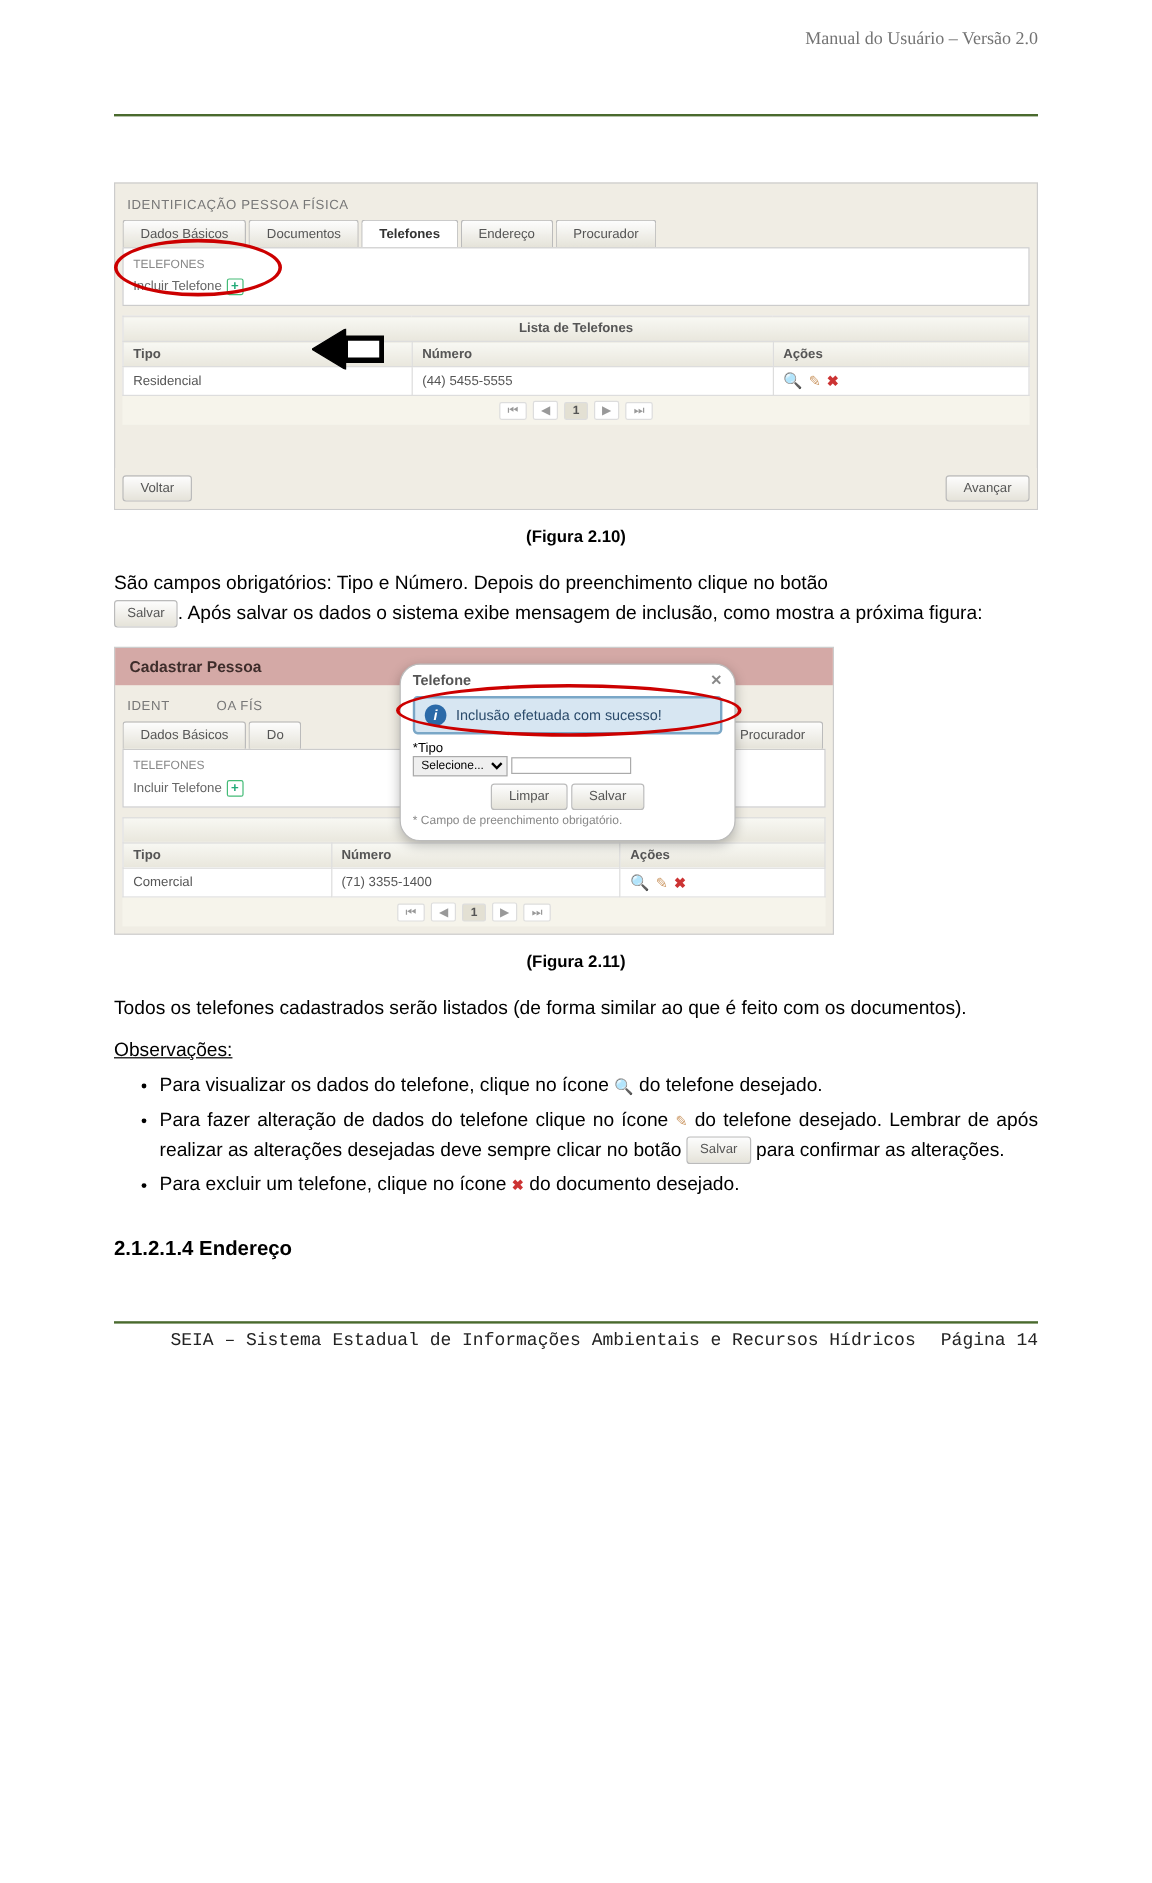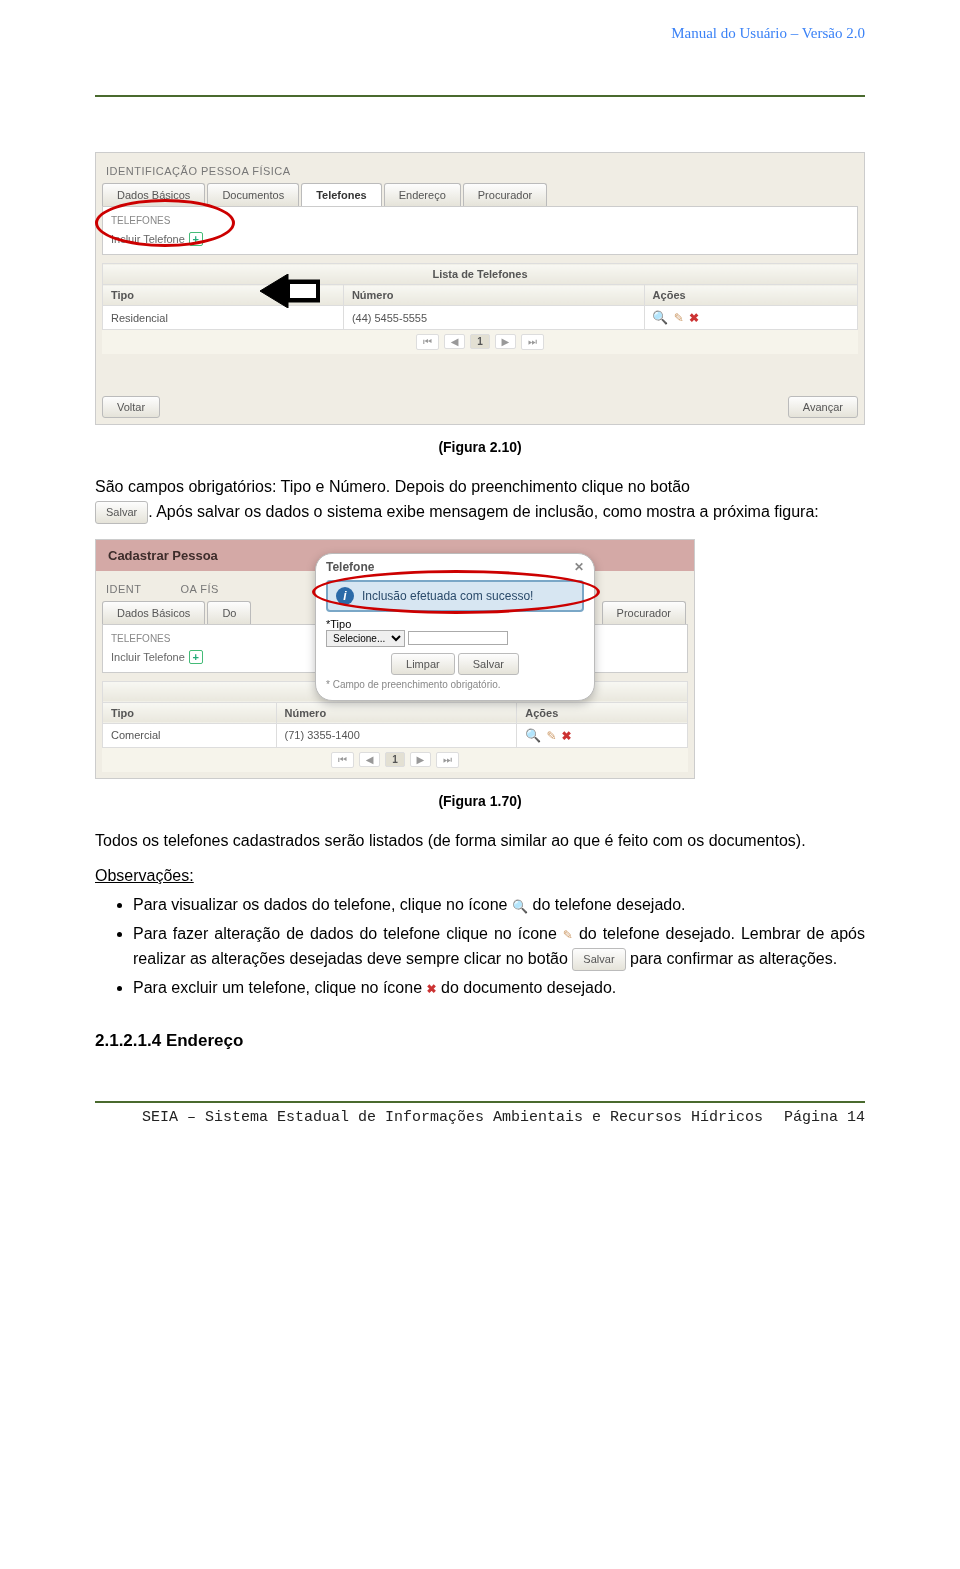--- a/index.html
+++ b/index.html
@@ -15,21 +15,21 @@
     padding: 50px 95px 40px 95px;
     position: relative;
     min-height: 1500px;
   }
   .header-right {
     position: absolute;
     top: 25px;
     right: 95px;
     font-family: 'Comic Sans MS', cursive;
     font-size: 15px;
-    color: #3b82f6;
+    color: #737373;
   }
   .header-rule {
     border: none;
     border-top: 2px solid #4a6a2e;
     margin-top: 45px;
     margin-bottom: 55px;
   }
   
   .shot {
     background: #f0ede4;
@@ -398,21 +398,21 @@
         <div class="pager">
           <span>⏮</span>
           <span>◀</span>
           <span class="cur">1</span>
           <span>▶</span>
           <span>⏭</span>
         </div>
       </div>
     </div>
 
-    <div class="modal" style="left:220px; top:14px;border-radius:17px;">
+    <div class="modal" style="left:238px; top:14px;border-radius:17px;">
       <div class="m-title">
         <span>Telefone</span>
         <span style="color:#888;">✕</span>
       </div>
       <div style="position:relative;">
         <div class="info-box">
           <span class="i-icon">i</span>
           <span>Inclusão efetuada com sucesso!</span>
         </div>
         <div class="circle-marker" style="left:-14px; top:-10px; width:288px; height:44px;"></div>
@@ -425,21 +425,21 @@
         <input type="text" style="width: 100px; border: 1px solid rgb(170, 170, 170); font-size: 11px;">
       </div>
       <div class="btns">
         <span class="btn-grey">Limpar</span>
         <span class="btn-grey">Salvar</span>
       </div>
       <div class="m-note">* Campo de preenchimento obrigatório.</div>
     </div>
   </div>
 
-  <div class="fig-caption" style="margin-top:12px;">(Figura 1.70)</div>
+  <div class="fig-caption" style="margin-top:12px;">(Figura 2.11)</div>
 
   <p class="body-text">Todos os telefones cadastrados serão listados (de forma similar ao que é feito com os documentos).</p>
 
   <p class="obs-title">Observações:</p>
 
   <ul class="obs">
     <li>
       <span>Para visualizar os dados do telefone, clique no ícone </span><span class="inline-icon mag-icon">🔍</span><span> do telefone desejado.</span>
     </li>
     <li>

